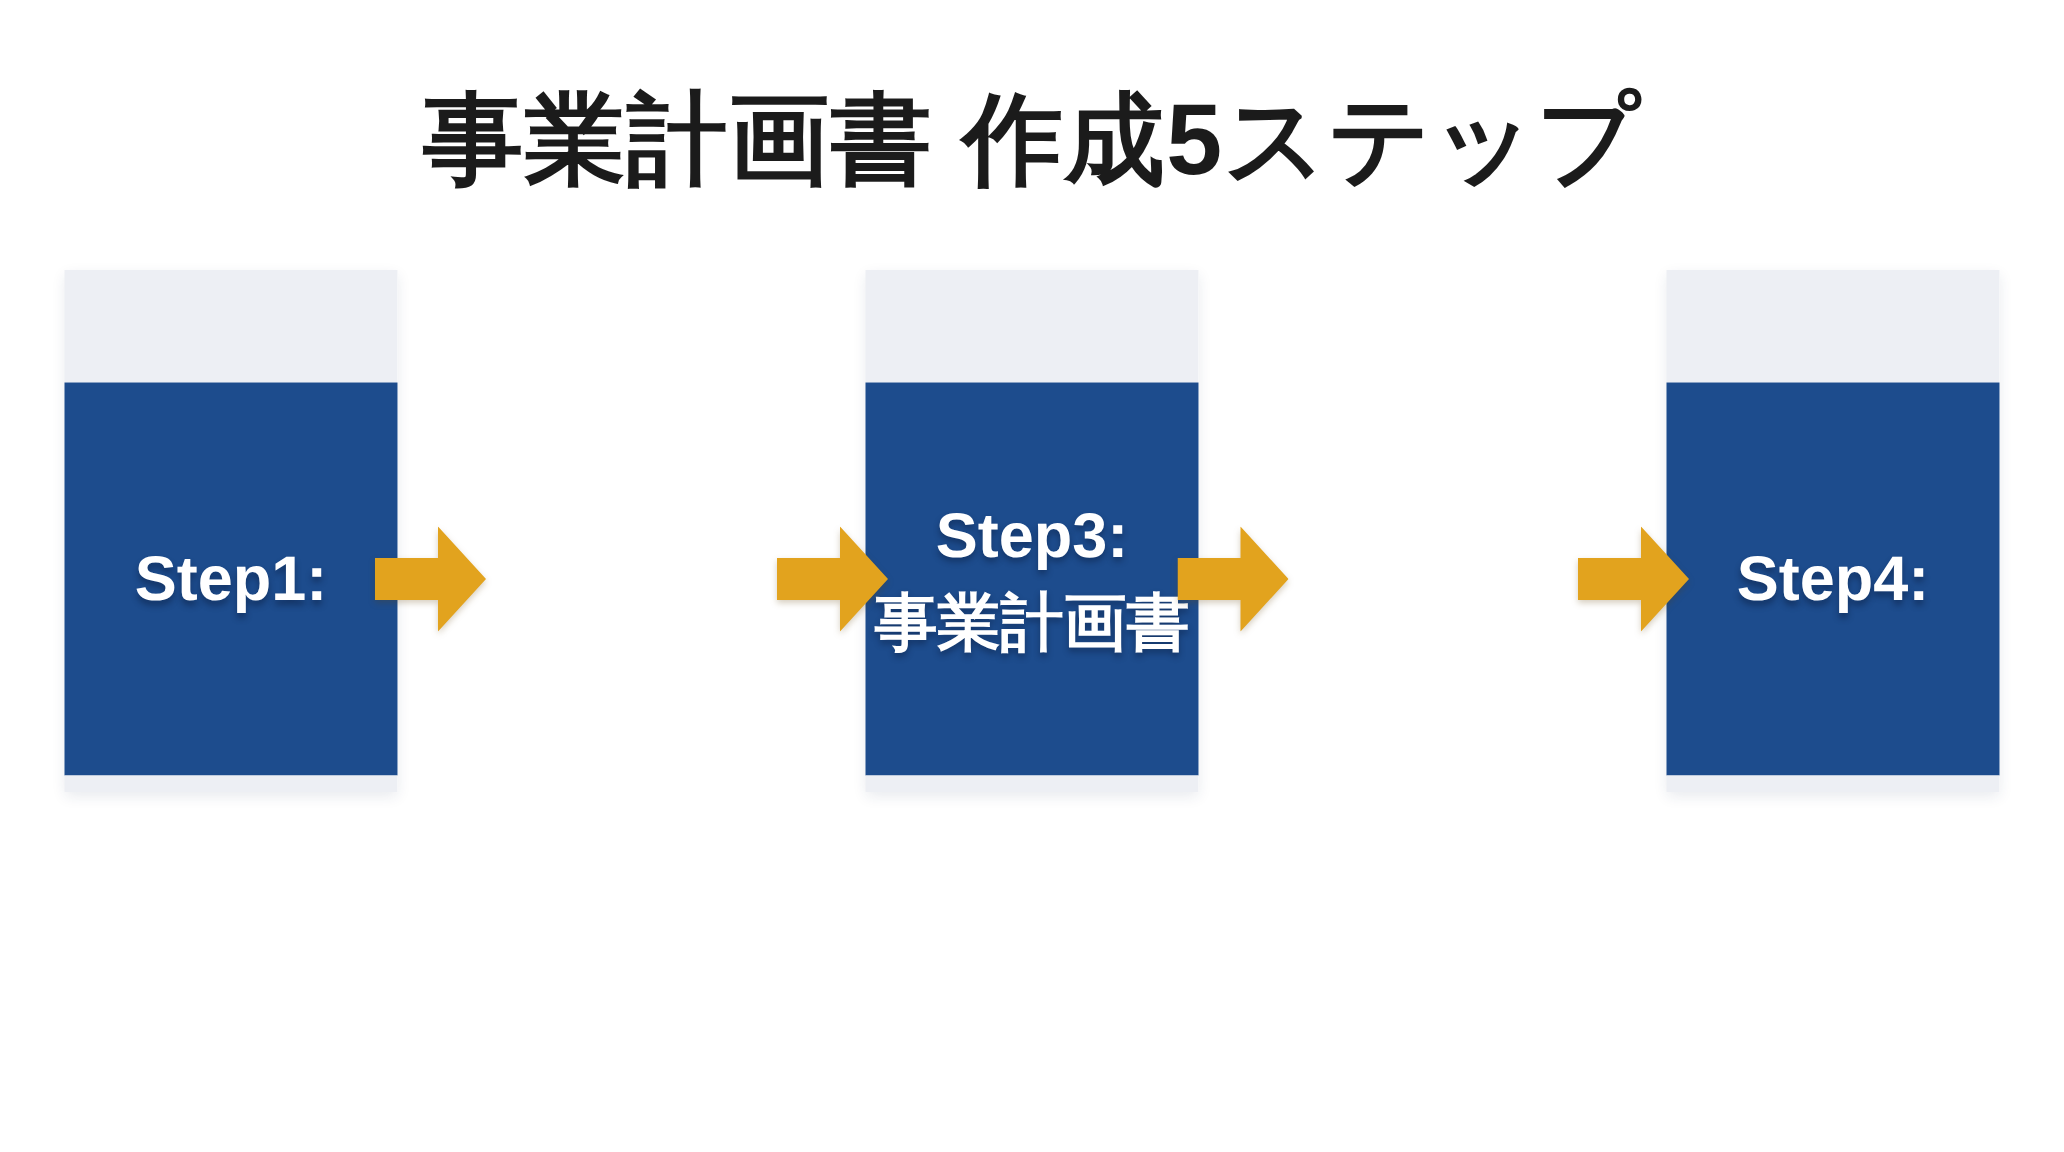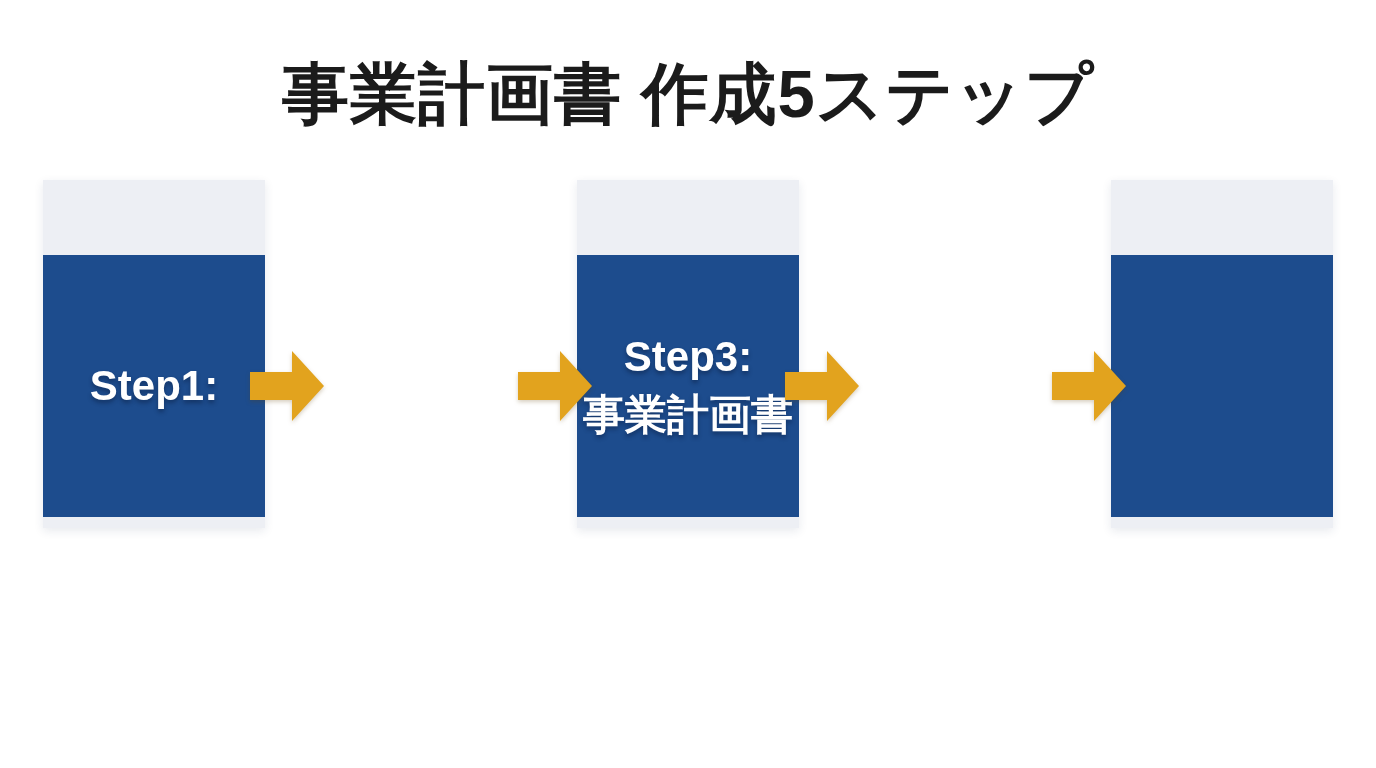--- a/index.html
+++ b/index.html
@@ -107,20 +107,21 @@
       <div class="card-body">
         <div class="step-line">Step3:</div>
         <div class="step-label">事業計画書</div>
       </div>
       <div class="card-bottom"></div>
     </div>
 
     <div class="card">
       <div class="card-top"></div>
       <div class="card-body">
+        <div class="step-line">Step4:</div>
       </div>
       <div class="card-bottom"></div>
     </div>
 
 
     <svg class="arrow arrow-1" viewBox="0 0 74 70" xmlns="http://www.w3.org/2000/svg" aria-hidden="true">
       <polygon fill="currentColor" points="0,21 42,21 42,0 74,35 42,70 42,49 0,49"></polygon>
     </svg>
     <svg class="arrow arrow-2" viewBox="0 0 74 70" xmlns="http://www.w3.org/2000/svg" aria-hidden="true">
       <polygon fill="currentColor" points="0,21 42,21 42,0 74,35 42,70 42,49 0,49"></polygon>

